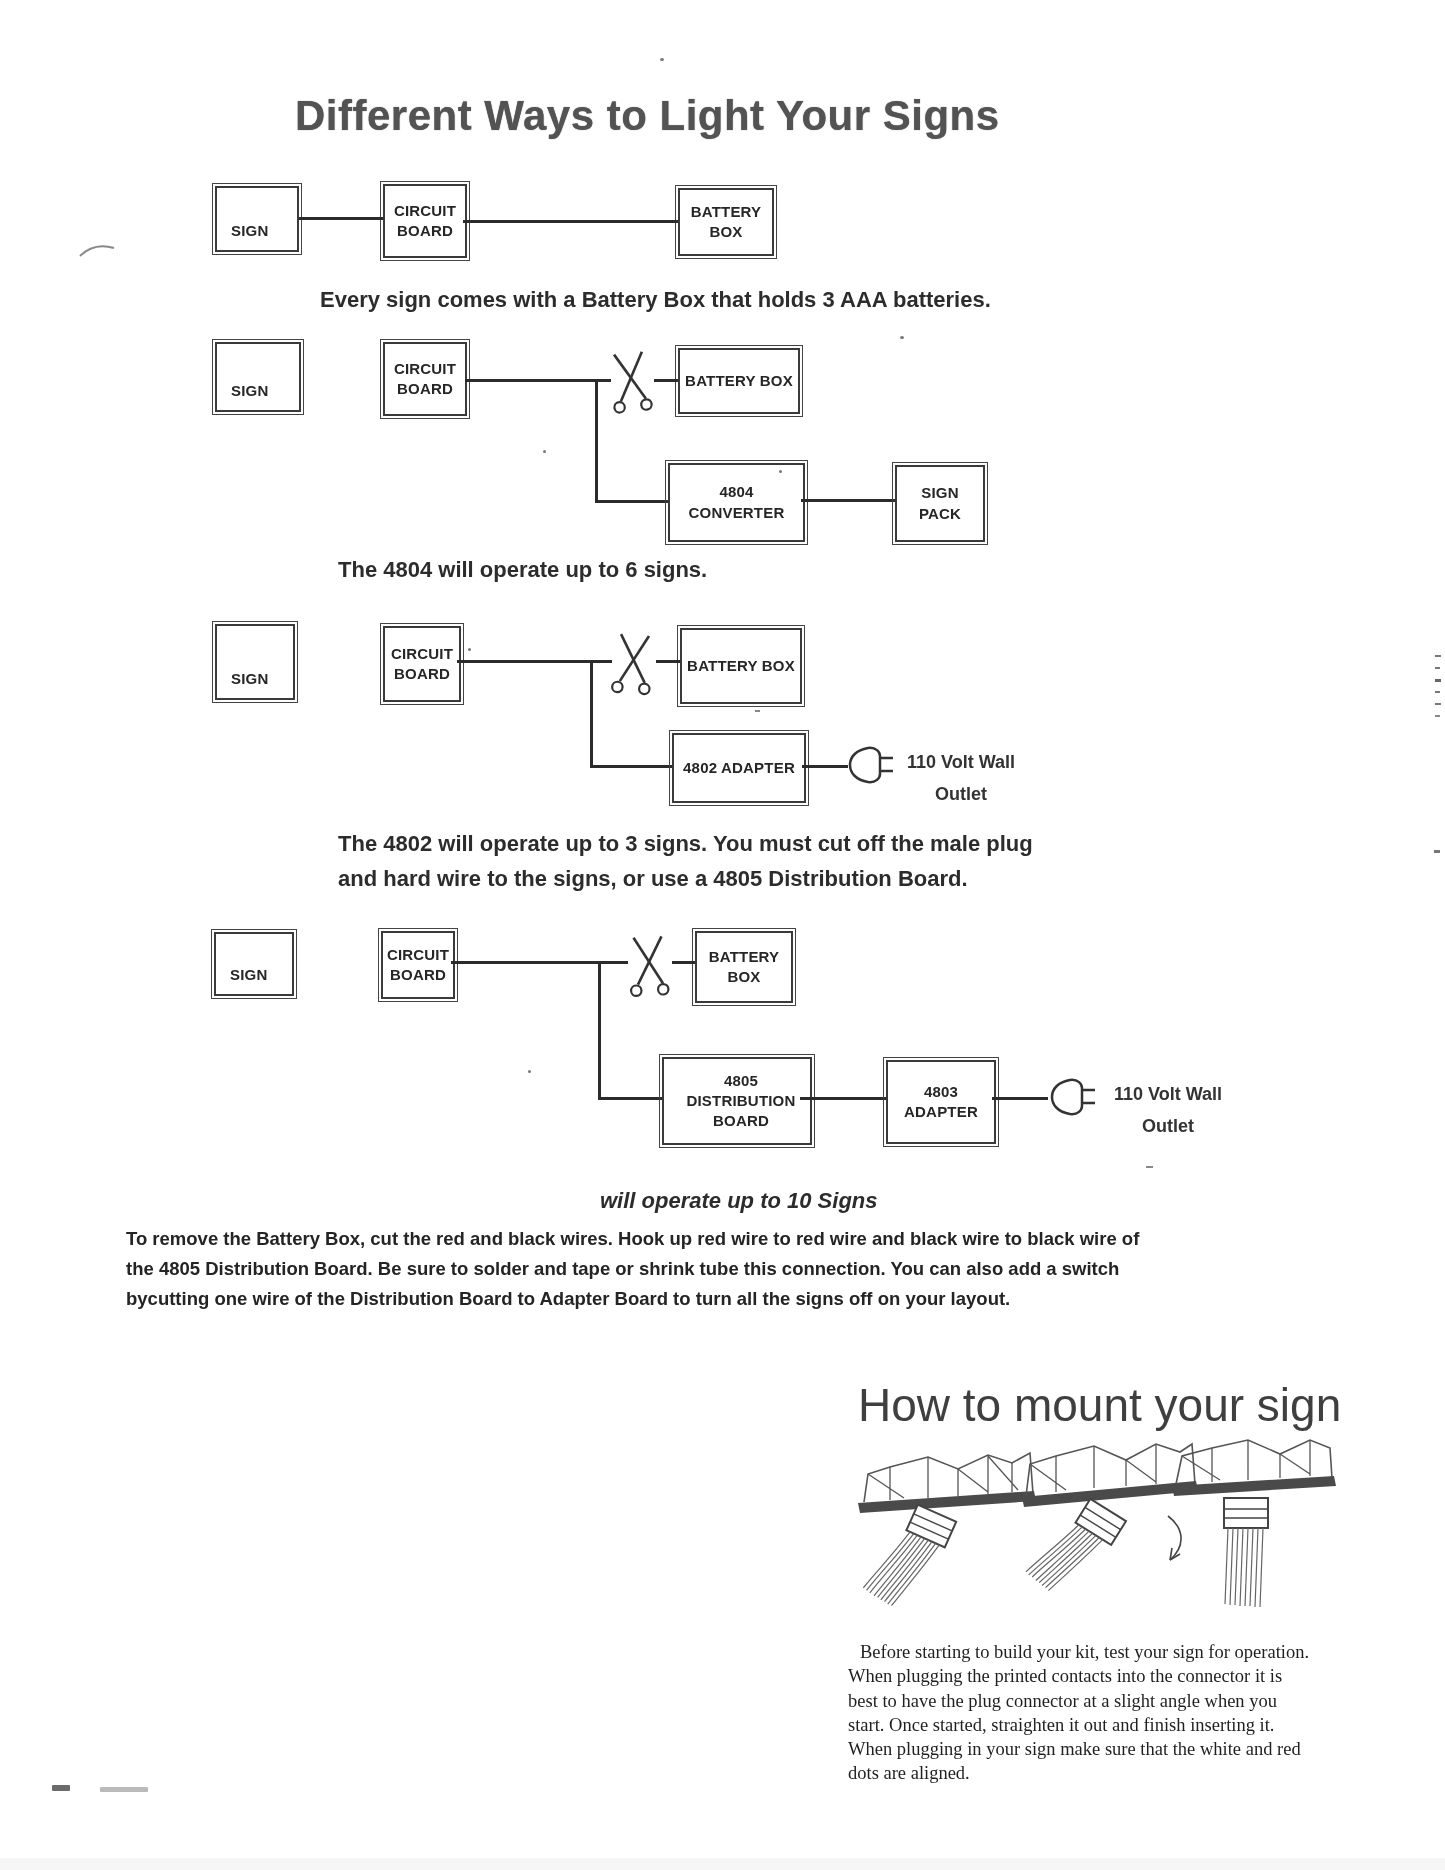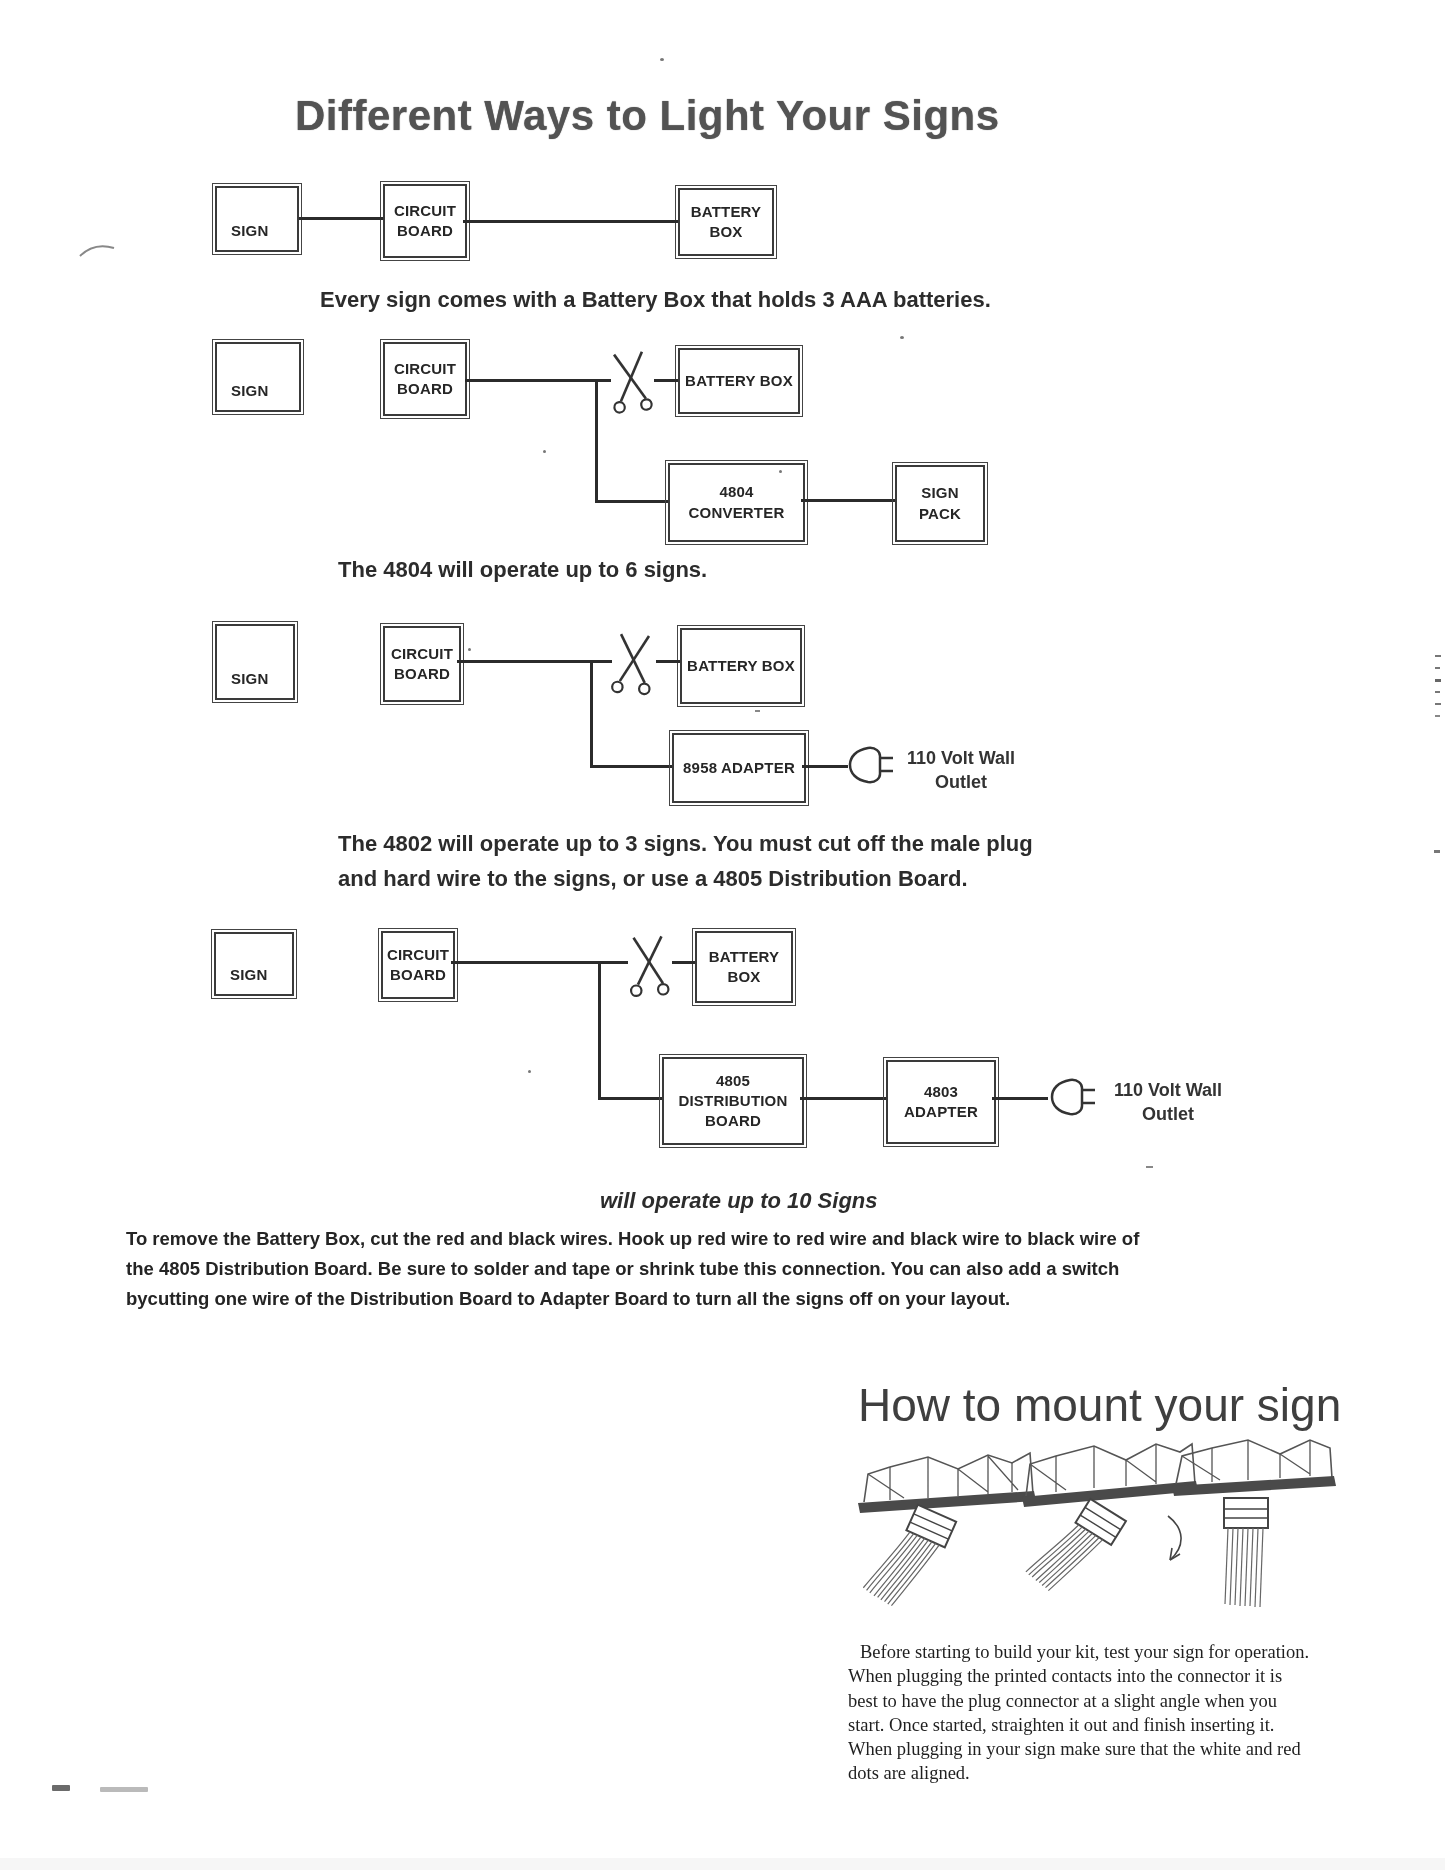--- a/index.html
+++ b/index.html
@@ -11,21 +11,21 @@
        background:#fff;display:flex;align-items:center;justify-content:center;text-align:center;
        font-size:15px;font-weight:700;letter-spacing:.2px;color:#262626;white-space:pre-line;line-height:1.35;}
   .box.sign{align-items:flex-end;justify-content:flex-start;padding:0 0 9px 14px;box-sizing:border-box;}
   .wire{position:absolute;background:#2b2b2b;}
   .hline{height:3px;}
   .vline{width:3px;}
   .title{position:absolute;font-size:42px;font-weight:800;color:#535353;letter-spacing:.5px;
          text-shadow:0 0 1px rgba(90,90,90,.9);white-space:nowrap;}
   .caption{position:absolute;font-size:22px;font-weight:600;color:#2c2c2c;white-space:pre-line;line-height:35px;}
   .caption.italic{font-style:italic;}
-  .outlet{position:absolute;font-size:18px;font-weight:700;color:#333;text-align:center;white-space:pre-line;line-height:24px;}
+  .outlet{position:absolute;font-size:18px;font-weight:700;color:#333;text-align:center;white-space:pre-line;line-height:32px;}
   .note{position:absolute;font-size:18.5px;font-weight:600;color:#242424;white-space:pre-line;line-height:30px;}
   .mount-heading{position:absolute;font-size:46px;font-weight:400;color:#3f3f3f;white-space:nowrap;}
   .mount-note{position:absolute;font-family:"Liberation Serif",serif;font-size:18.5px;color:#1f1f1f;
               white-space:pre-line;line-height:24.3px;text-indent:12px;}
   .artifact{position:absolute;pointer-events:none;}
   .dot{background:#777;border-radius:50%;}
   .bottom-edge{position:absolute;left:0;bottom:0;width:100%;height:12px;background:#f6f6f6;}
   svg{display:block;}
 </style>
 </head>
@@ -83,21 +83,21 @@
     <div class="wire vline" style="left:590px;top:660px;height:108px;"></div>
     <div class="wire hline" style="left:590px;top:765px;width:82px;"></div>
     <div class="abs" style="left:612px;top:632px;transform:rotate(4deg);">
       <svg width="42" height="64" viewBox="0 0 42 64">
         <path d="M7 3 L34 50" stroke="#333" stroke-width="2.6" fill="none"></path>
         <path d="M35 3 L9 50" stroke="#333" stroke-width="2.6" fill="none"></path>
         <circle cx="7" cy="56" r="5.2" stroke="#333" stroke-width="2.2" fill="none"></circle>
         <circle cx="34" cy="56" r="5.2" stroke="#333" stroke-width="2.2" fill="none"></circle>
       </svg>
     </div>
-    <div class="box" style="left:672px;top:733px;width:130px;height:66px;">8958 ADAPTER</div>
+    <div class="box" style="left:672px;top:733px;width:130px;height:66px;">4802 ADAPTER</div>
     <div class="wire hline" style="left:802px;top:765px;width:46px;"></div>
     <div class="abs" style="left:846px;top:744px;">
       <svg width="48" height="42" viewBox="0 0 48 42">
         <path d="M22 4 C10 6 4 13 4 21 C4 29 10 36 22 38 C30 39 34 34 34 30 L34 12 C34 8 30 3 22 4 Z" fill="#fff" stroke="#333" stroke-width="2.5"></path>
         <path d="M34 14 H47 M34 27 H47" stroke="#333" stroke-width="2.5"></path>
       </svg>
     </div>
     <div class="outlet" style="left:898px;top:746px;width:126px;">110 Volt Wall
 Outlet</div>
   </div>
@@ -116,21 +116,21 @@
     <div class="wire vline" style="left:598px;top:961px;height:139px;"></div>
     <div class="wire hline" style="left:598px;top:1097px;width:64px;"></div>
     <div class="abs" style="left:628px;top:934px;transform:rotate(-3deg);">
       <svg width="42" height="64" viewBox="0 0 42 64">
         <path d="M7 3 L34 50" stroke="#333" stroke-width="2.6" fill="none"></path>
         <path d="M35 3 L9 50" stroke="#333" stroke-width="2.6" fill="none"></path>
         <circle cx="7" cy="56" r="5.2" stroke="#333" stroke-width="2.2" fill="none"></circle>
         <circle cx="34" cy="56" r="5.2" stroke="#333" stroke-width="2.2" fill="none"></circle>
       </svg>
     </div>
-    <div class="box" style="left:662px;top:1057px;width:138px;height:84px;">4805
+    <div class="box" style="left:662px;top:1057px;width:138px;height:84px;padding-left:8px;">4805
 DISTRIBUTION
 BOARD</div>
     <div class="wire hline" style="left:800px;top:1097px;width:86px;"></div>
     <div class="box" style="left:886px;top:1060px;width:106px;height:80px;">4803
 ADAPTER</div>
     <div class="wire hline" style="left:992px;top:1097px;width:56px;"></div>
     <div class="abs" style="left:1048px;top:1076px;">
       <svg width="48" height="42" viewBox="0 0 48 42">
         <path d="M22 4 C10 6 4 13 4 21 C4 29 10 36 22 38 C30 39 34 34 34 30 L34 12 C34 8 30 3 22 4 Z" fill="#fff" stroke="#333" stroke-width="2.5"></path>
         <path d="M34 14 H47 M34 27 H47" stroke="#333" stroke-width="2.5"></path>

